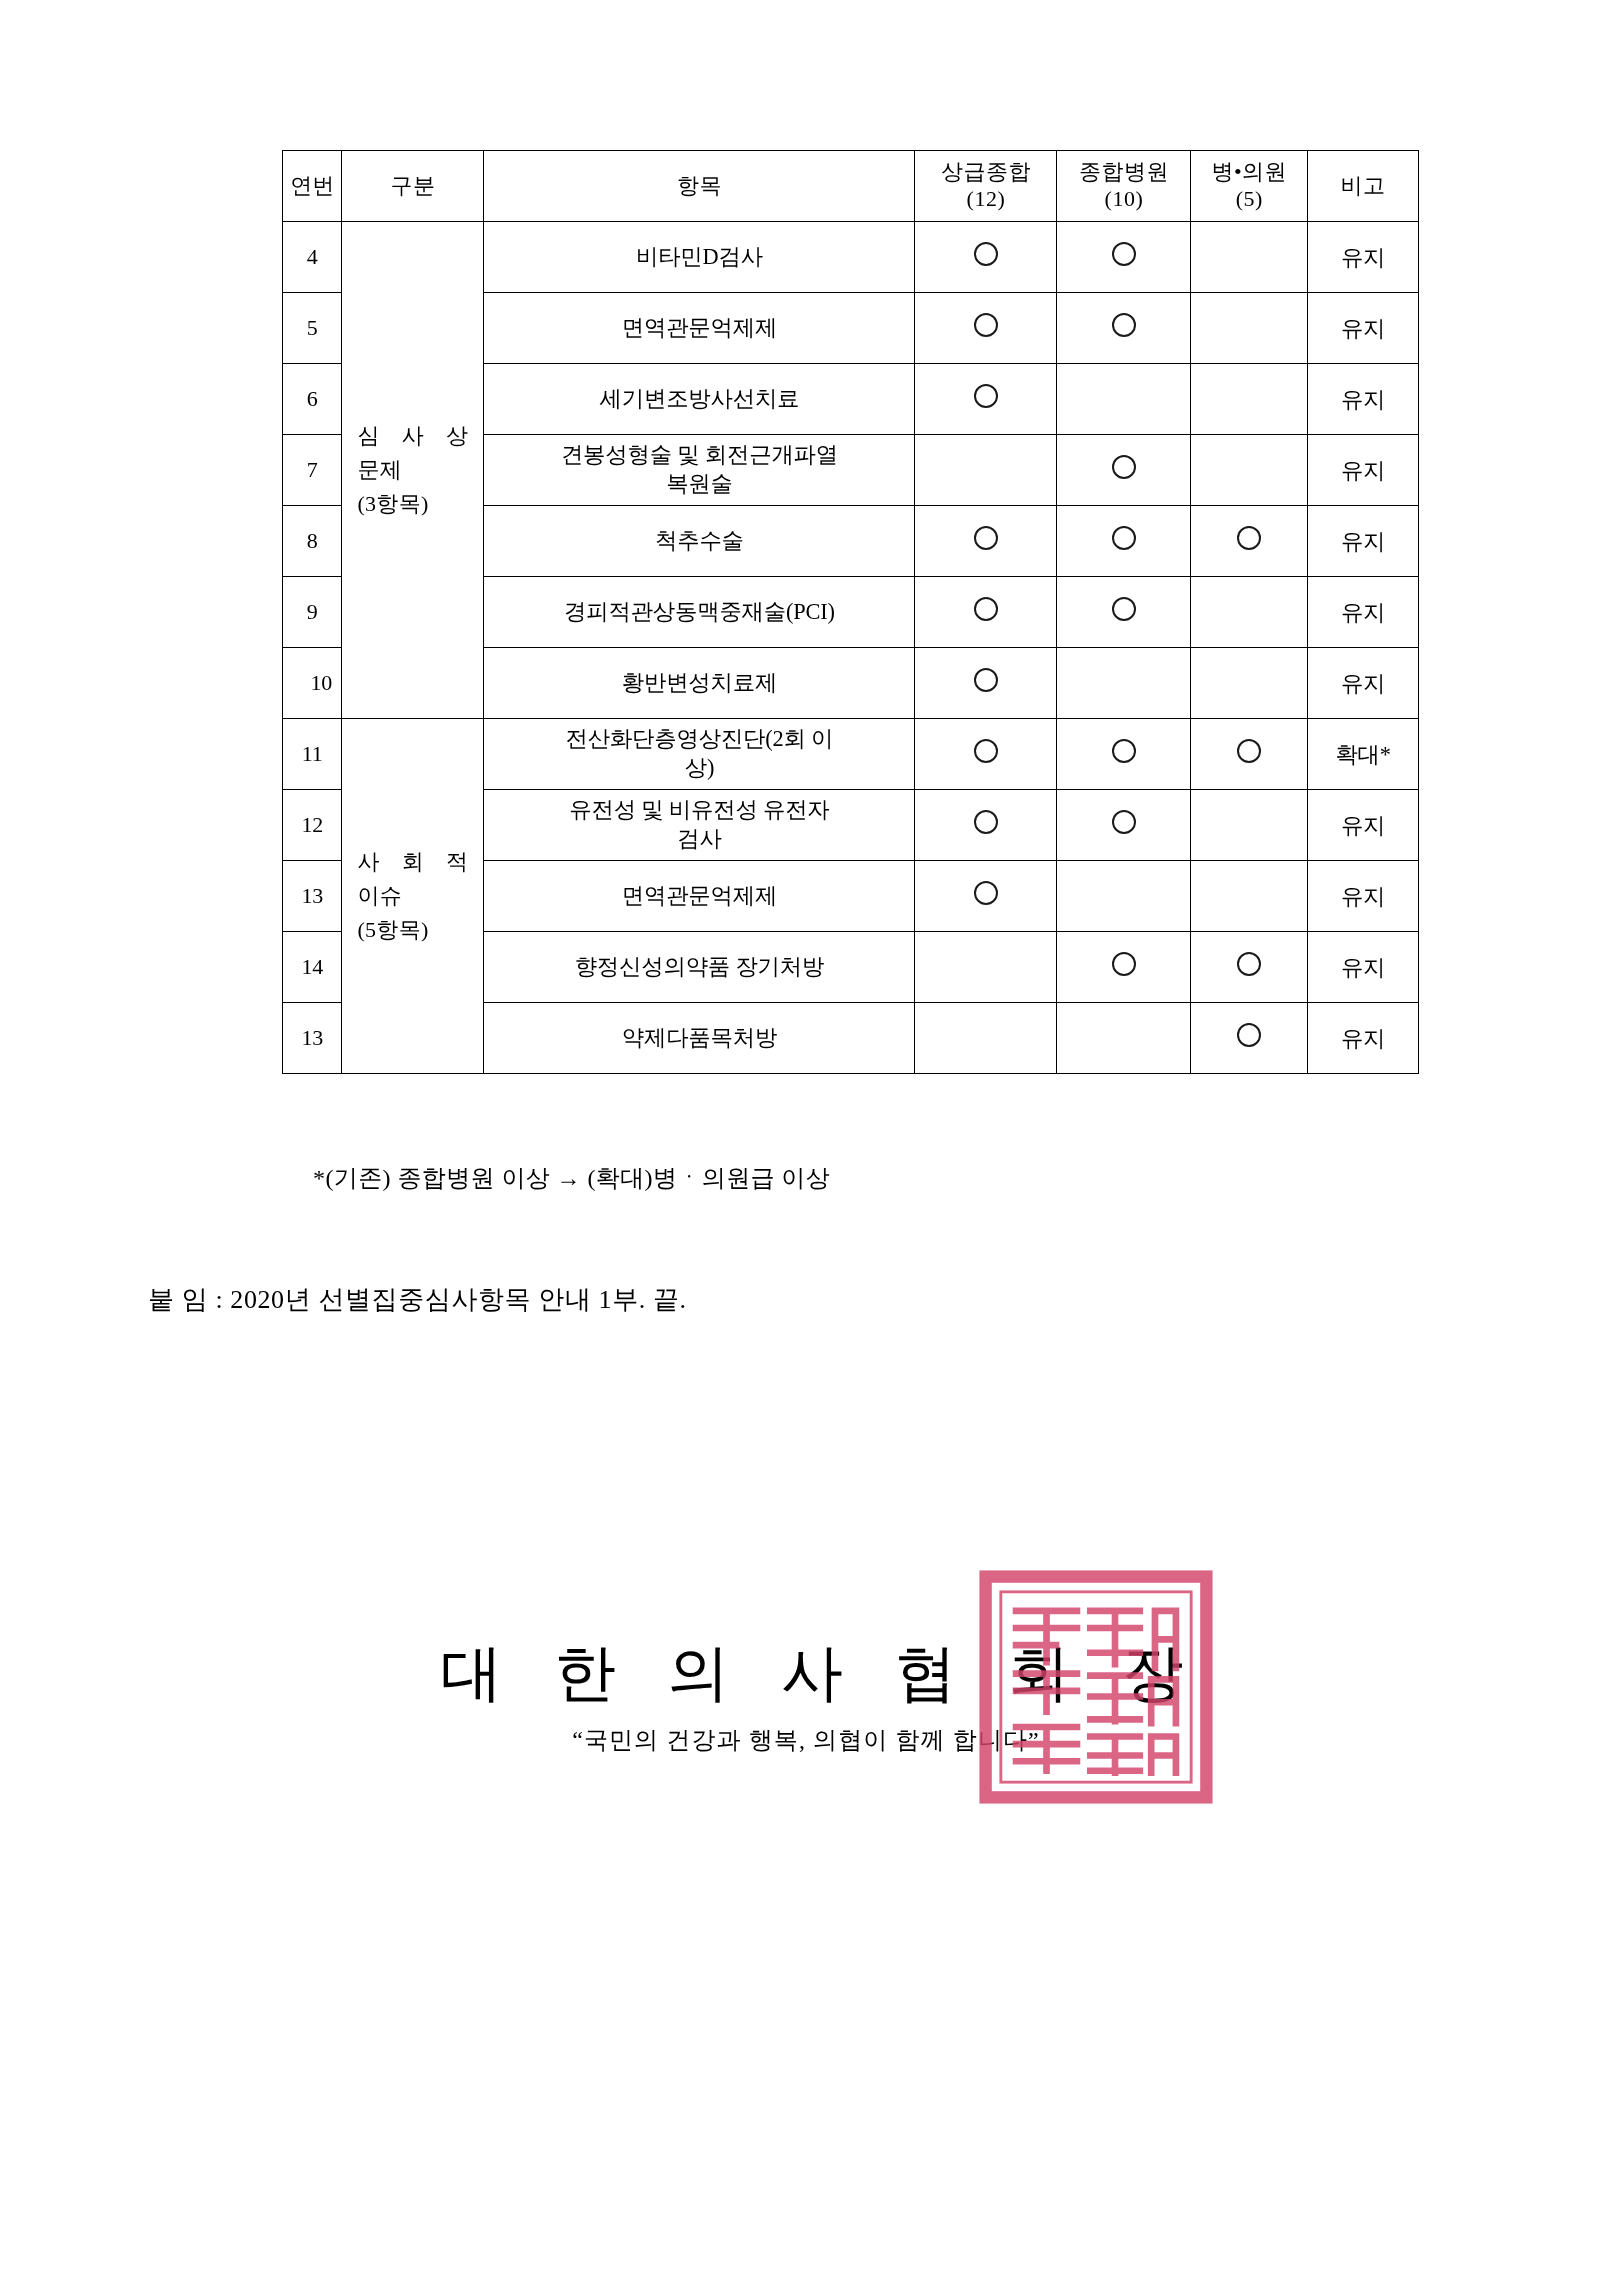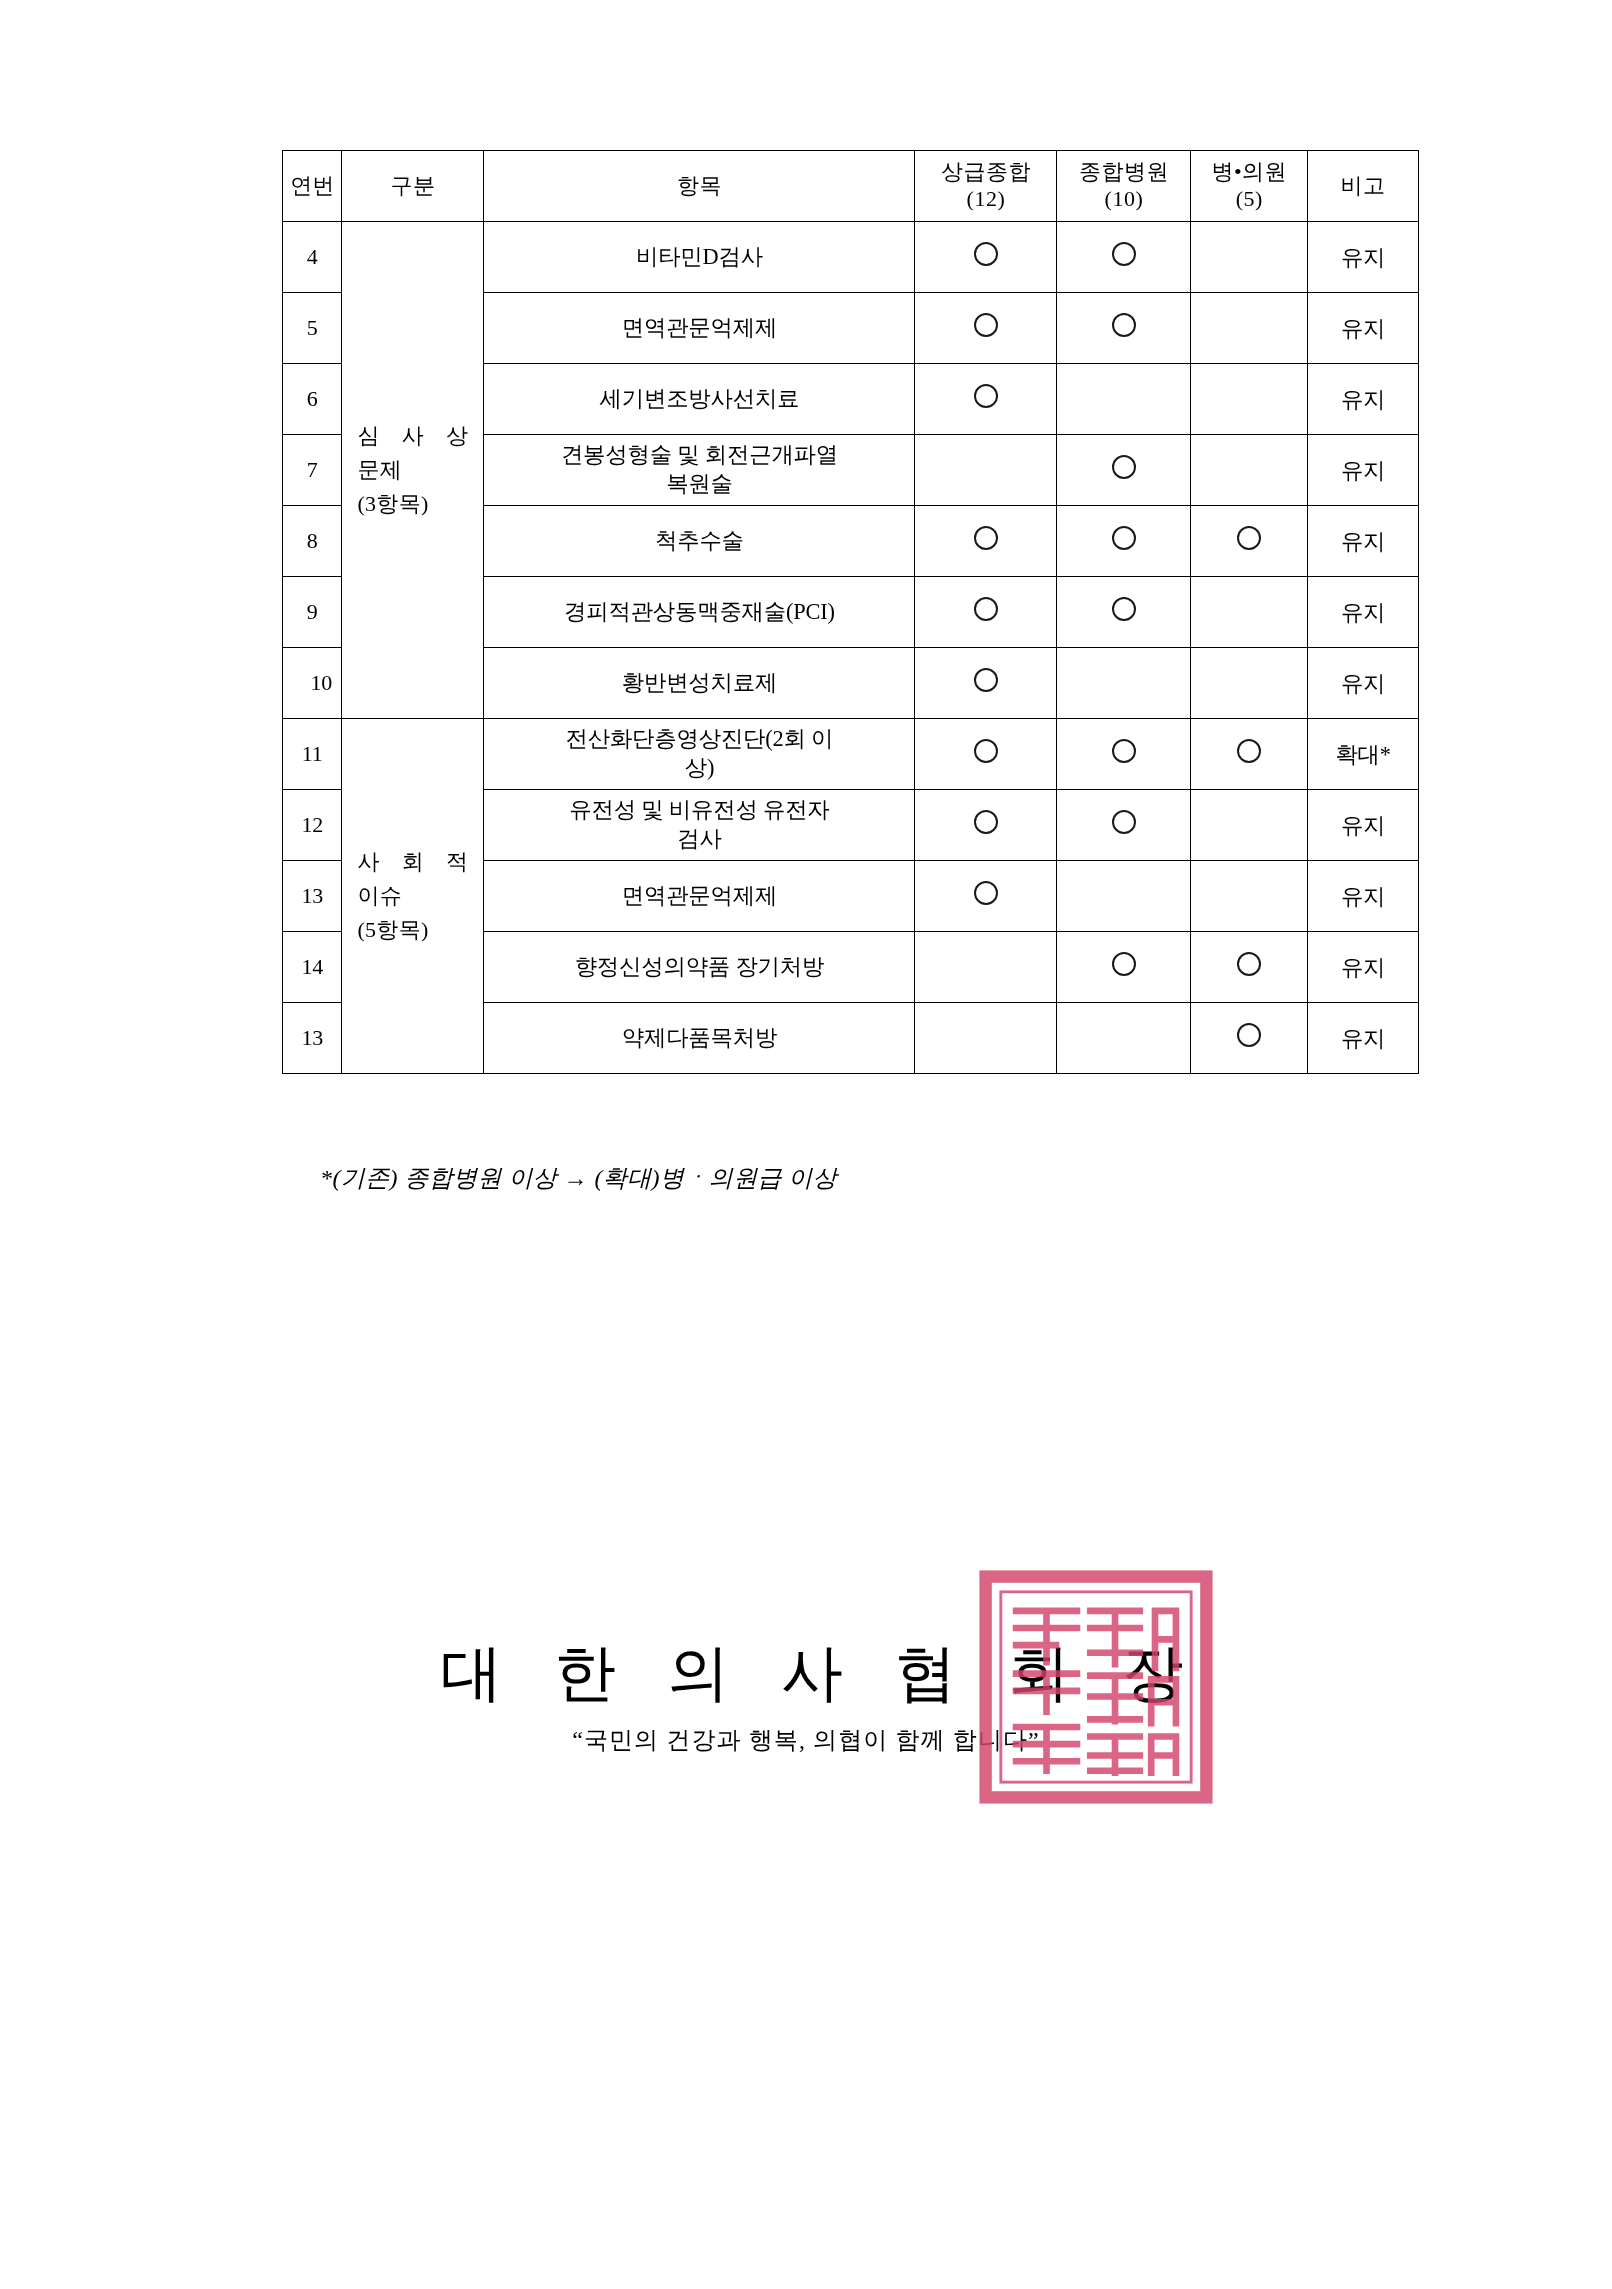--- a/index.html
+++ b/index.html
@@ -95,26 +95,25 @@
     border-radius: 50%;
     box-sizing: border-box;
   }
   .item-two {
     display: block;
   }
 
   
   .footnote {
     position: absolute;
-    left: 320px;
+    left: 313px;
     top: 1162px;
     font-size: 24px;
     letter-spacing: 0.4px;
     white-space: nowrap;
-    font-style: italic;
   }
 
   
   .attach {
     position: absolute;
     left: 148px;
     top: 1282px;
     font-size: 26px;
     letter-spacing: 0.6px;
     white-space: nowrap;
@@ -306,20 +305,21 @@
             <td class="c-mark2"></td>
             <td class="c-mark3"><span class="circle"></span></td>
             <td class="c-bigo">유지</td>
           </tr>
         </tbody>
     </table>
   </div>
 
   <div class="footnote">*(기존) 종합병원 이상 → (확대)병ㆍ의원급 이상</div>
 
+  <div class="attach">붙 임 : 2020년 선별집중심사항목 안내 1부.  끝.</div>
 
   <div class="sig-block">
     <div class="sig-title">대 한 의 사 협 회 장</div>
     <div class="sig-slogan">“국민의 건강과 행복, 의협이 함께 합니다”</div>
   </div>
 
   <div class="stamp">
     <svg width="236" height="236" viewBox="0 0 248 248" xmlns="http://www.w3.org/2000/svg">
       <g opacity="0.82" fill="none" stroke="#d4446b">
         <rect x="8" y="8" width="232" height="232" stroke-width="13"></rect>

